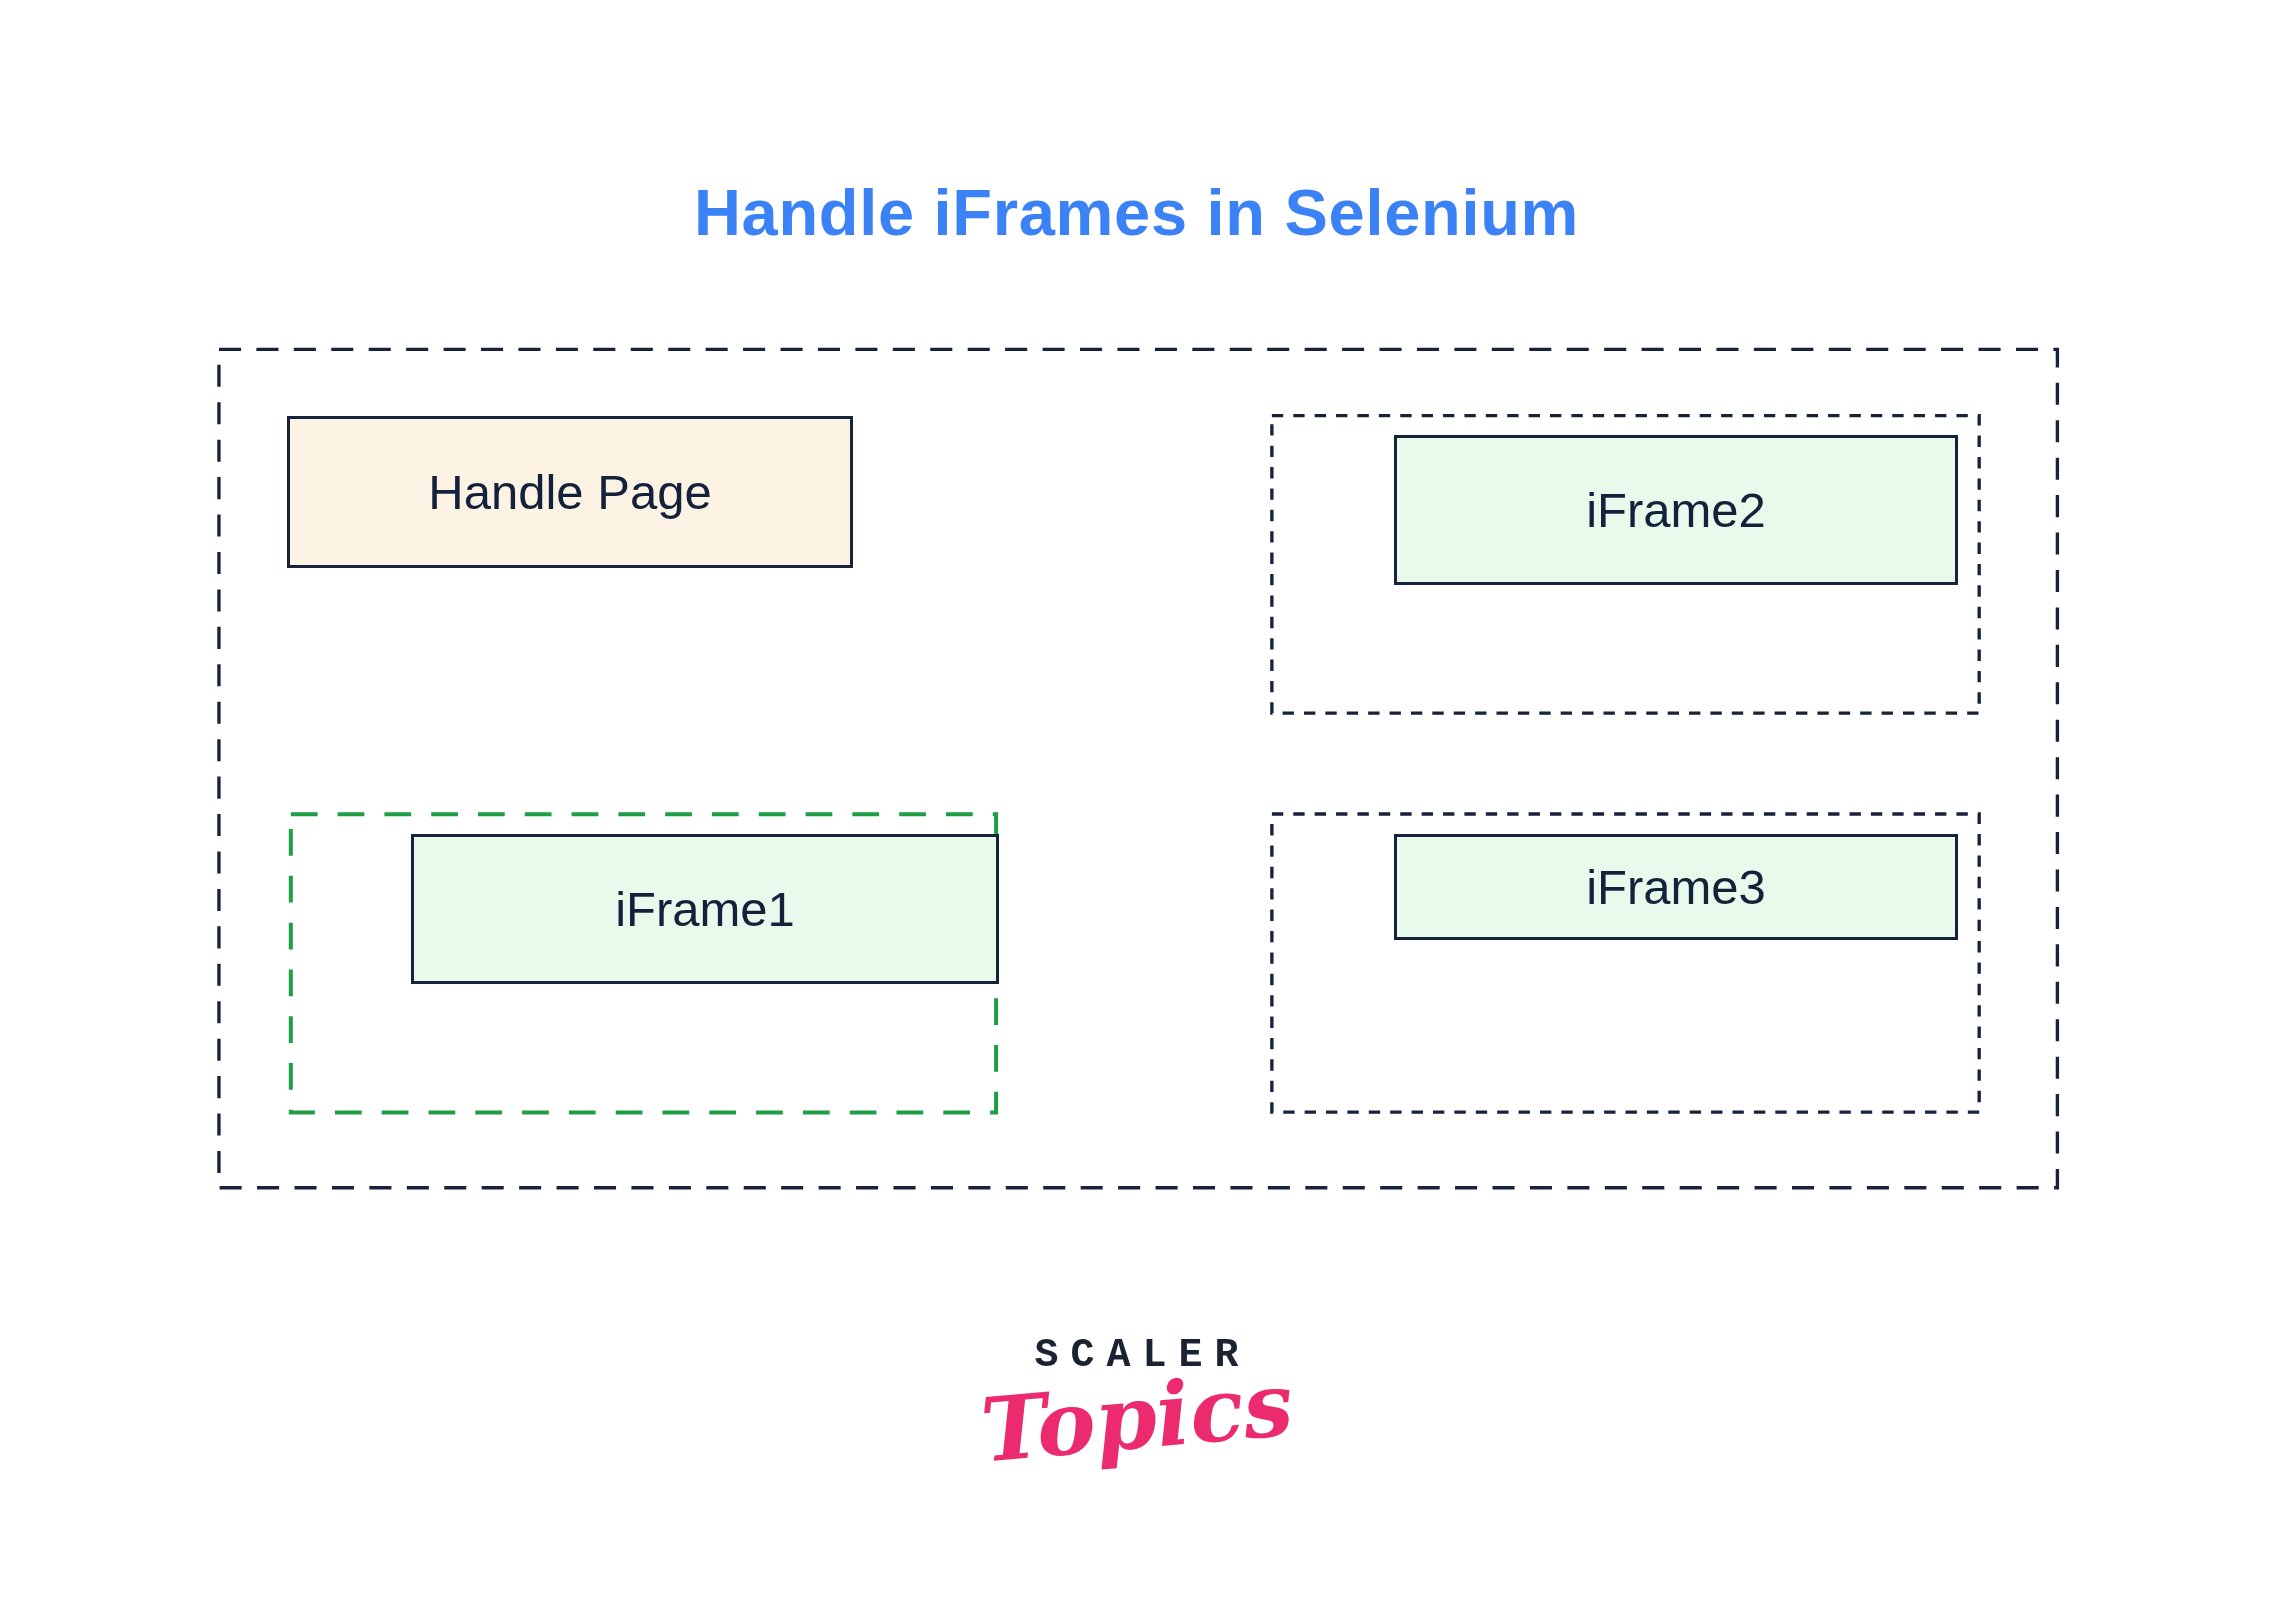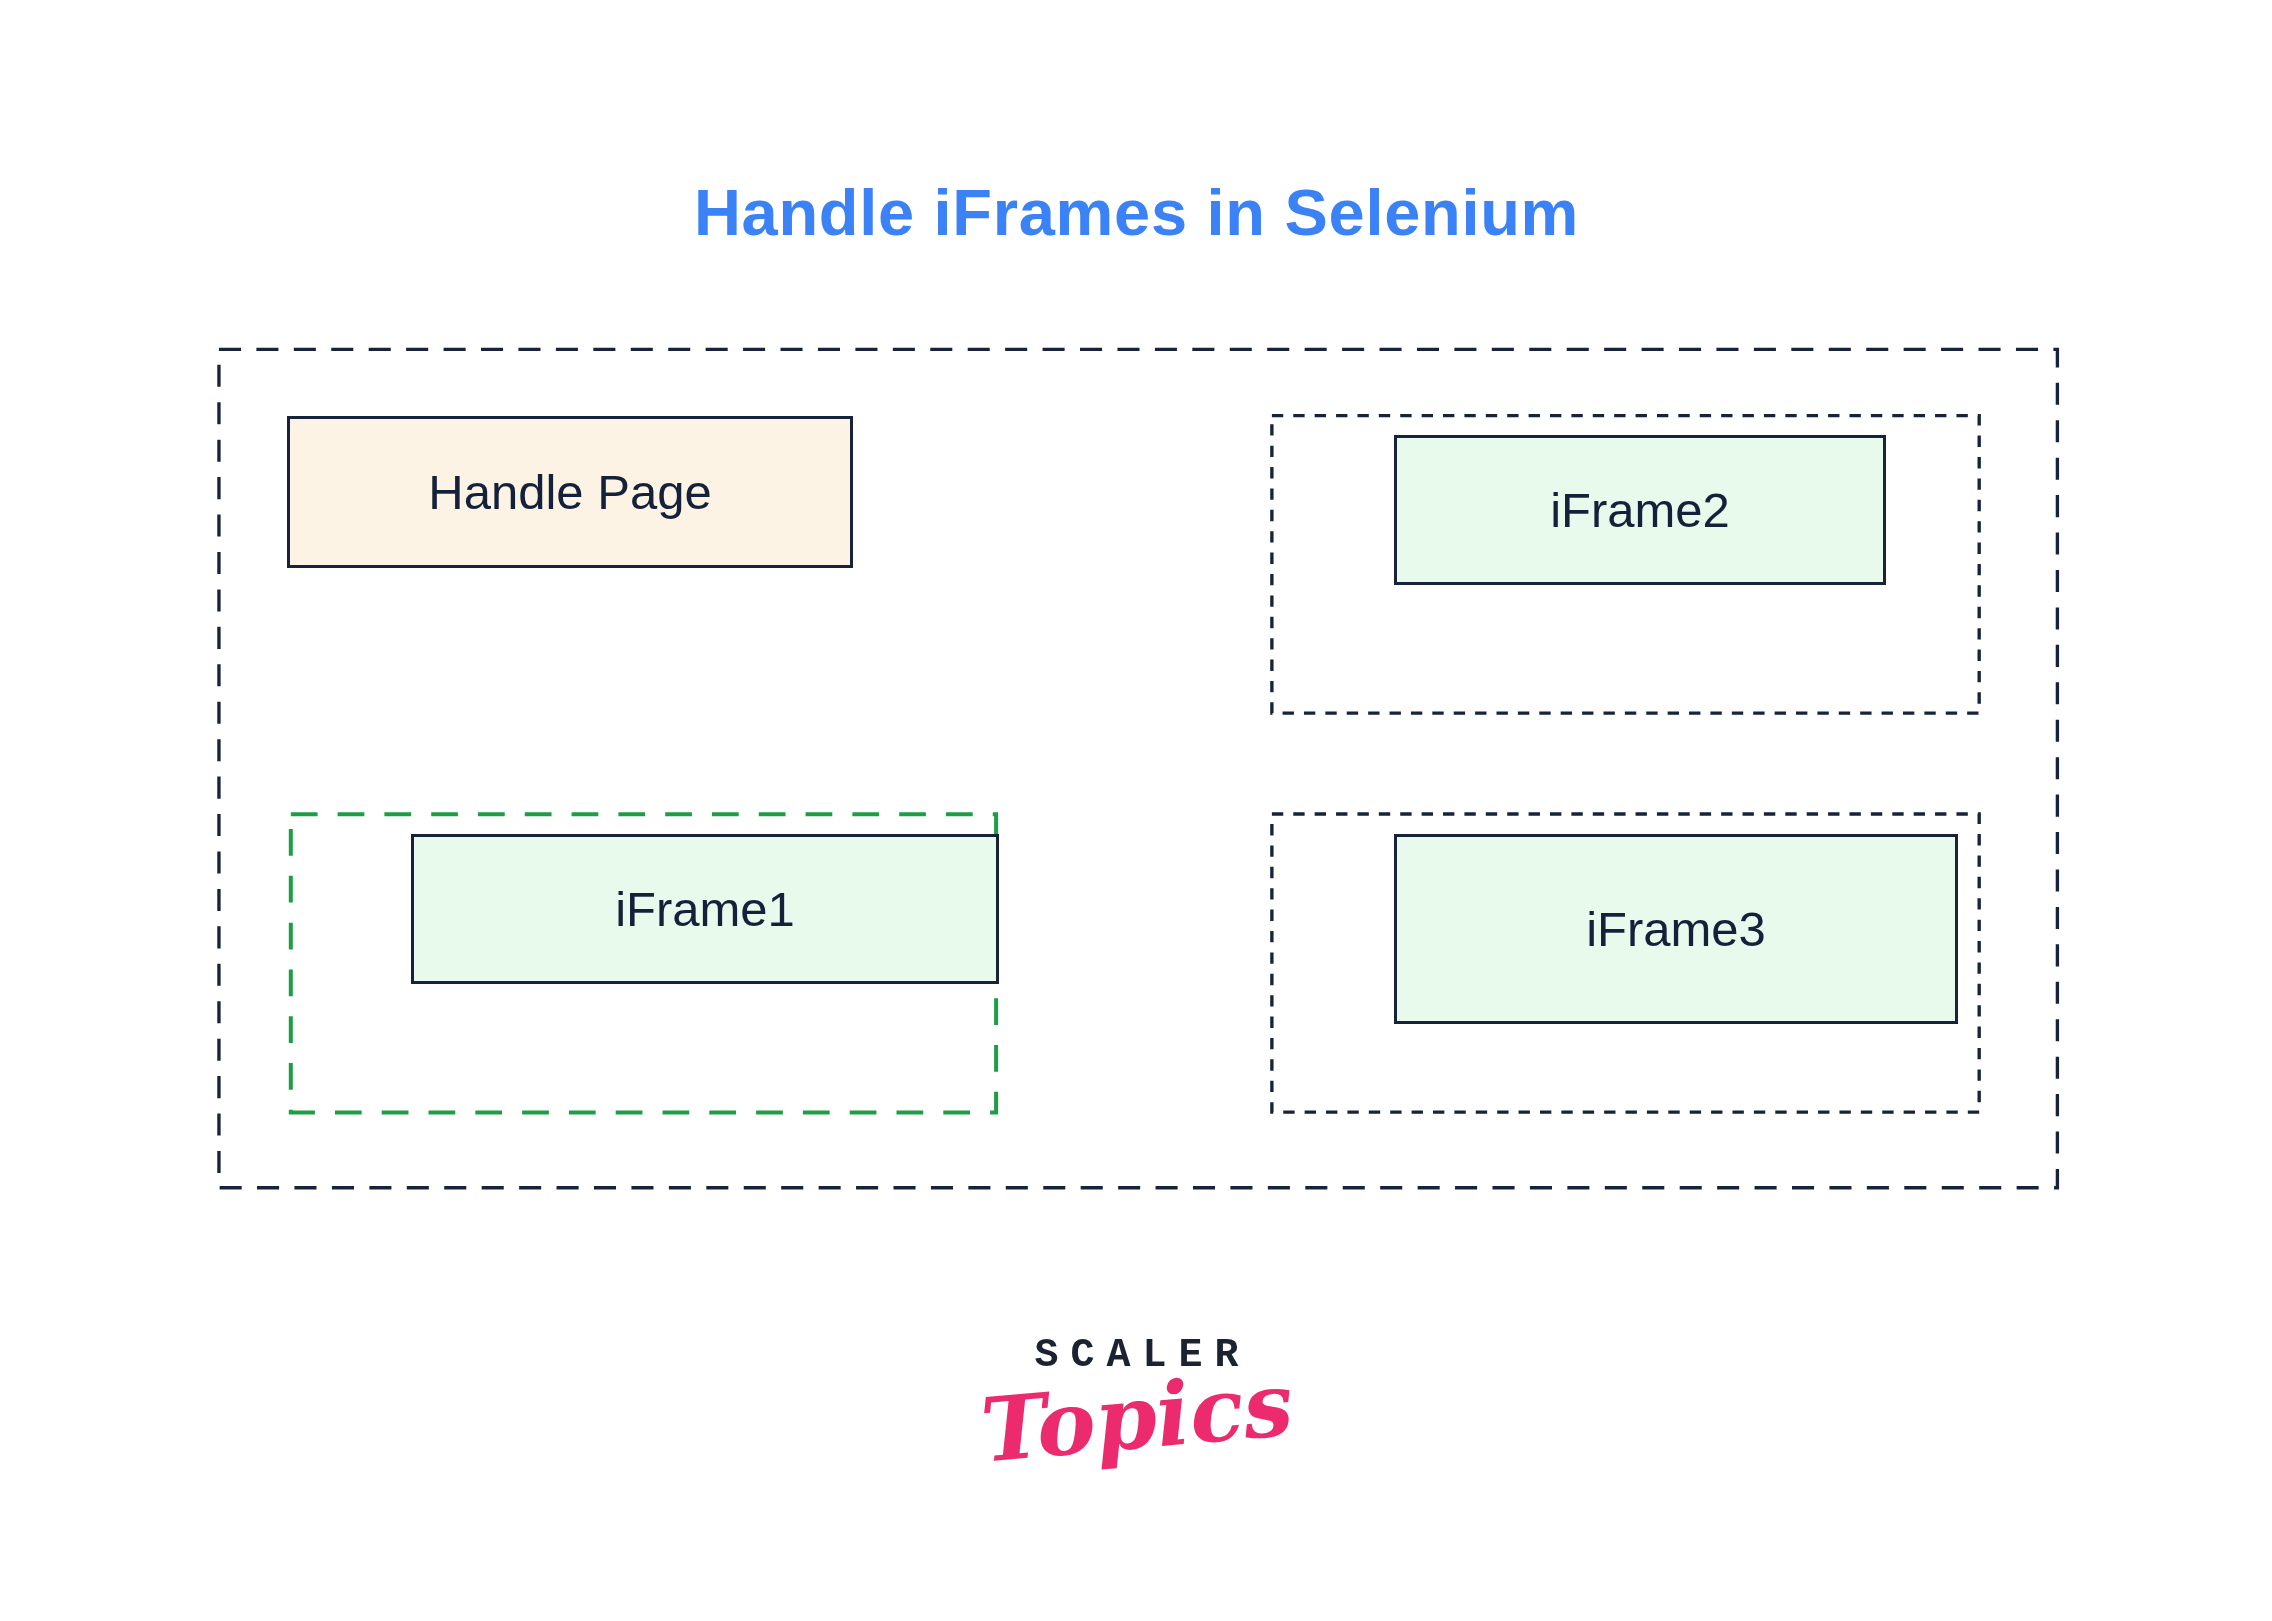--- a/index.html
+++ b/index.html
@@ -49,36 +49,36 @@
   .parent-box {
     left: 287px;
     top: 416px;
     width: 566px;
     height: 152px;
     background: #fcf3e4;
   }
   .iframe2-box {
     left: 1394px;
     top: 435px;
-    width: 492px;
+    width: 564px;
     height: 150px;
     background: #e7faeb;
   }
   .iframe1-box {
     left: 411px;
     top: 834px;
     width: 588px;
     height: 150px;
     background: #e7faeb;
   }
   .iframe3-box {
     left: 1394px;
     top: 834px;
     width: 564px;
-    height: 190px;
+    height: 106px;
     background: #e7faeb;
   }
   .logo {
     position: absolute;
     left: 50%;
     top: 1333px;
     transform: translateX(-50%);
     text-align: center;
     width: 401px;
   }

